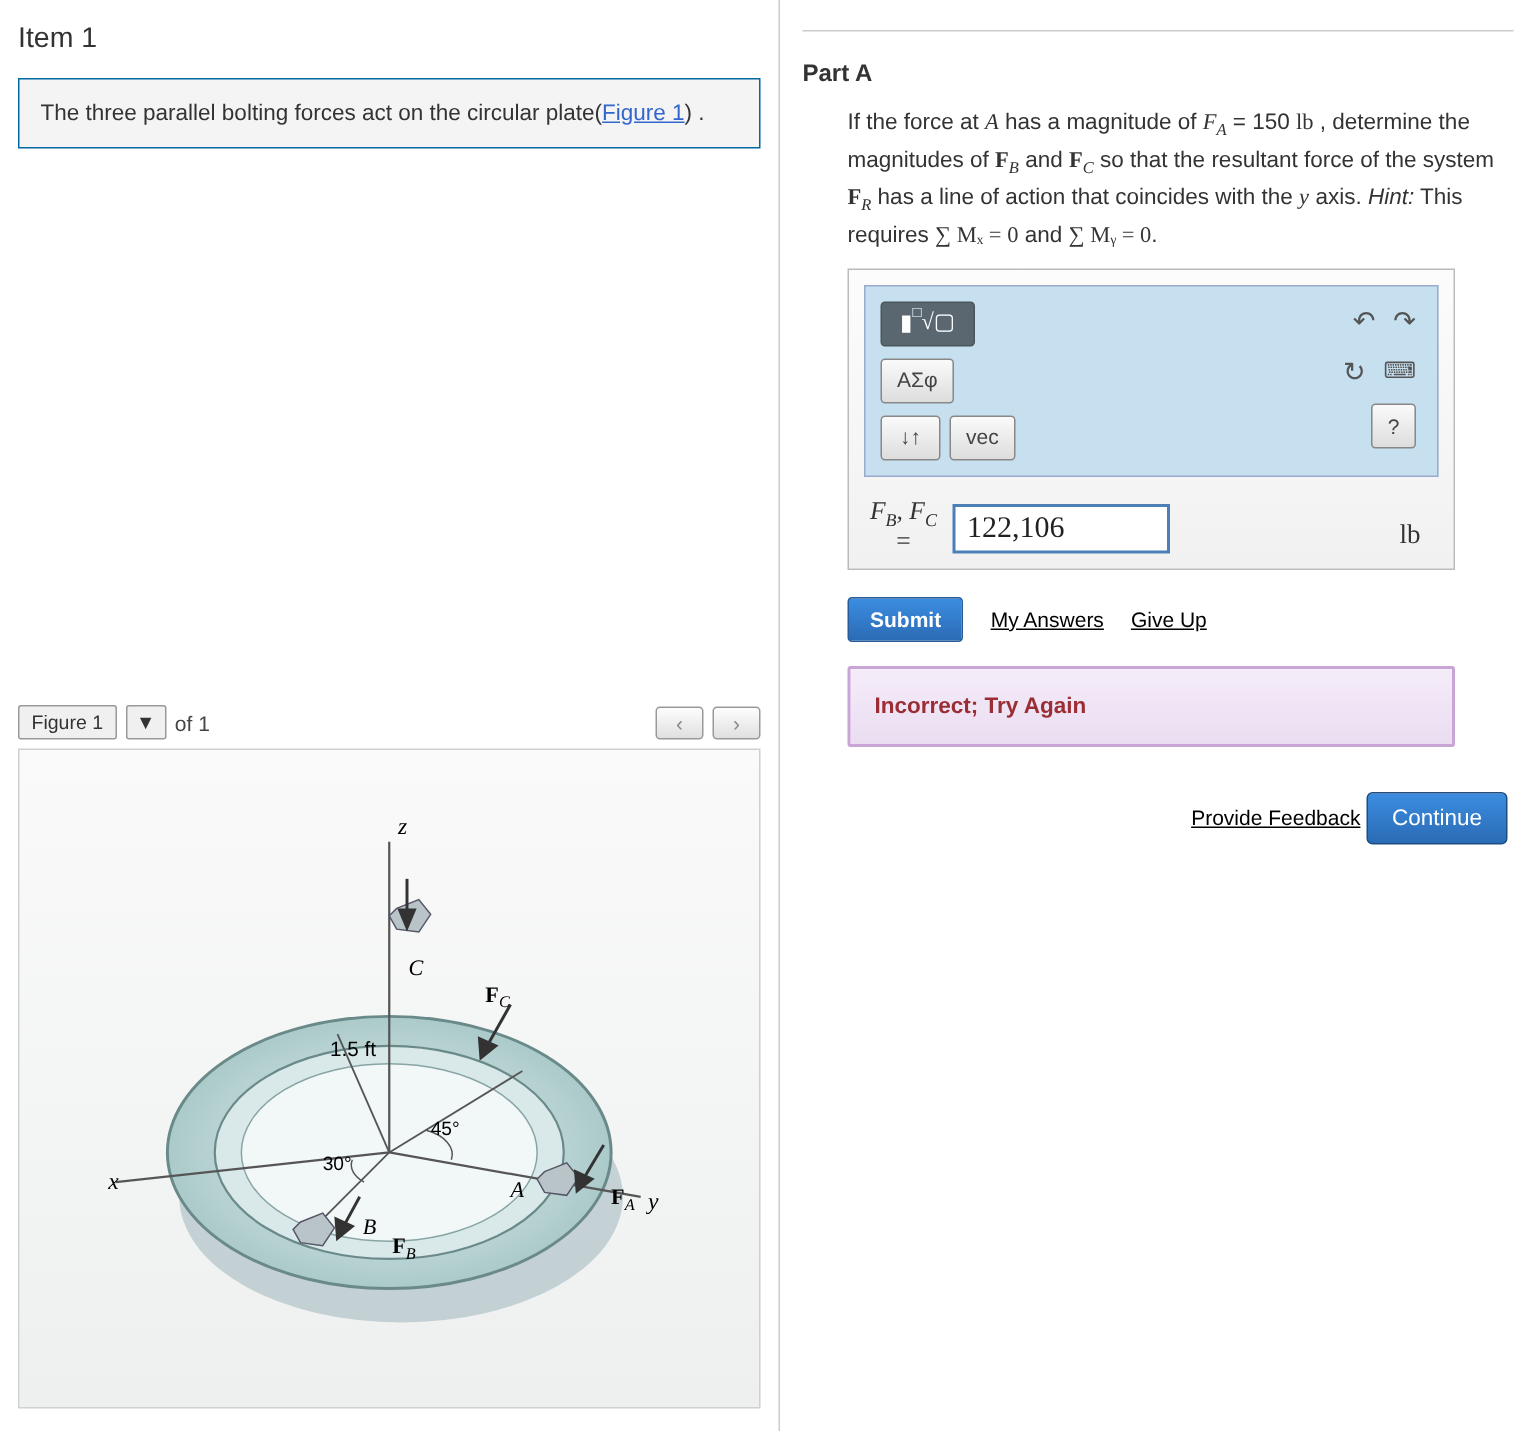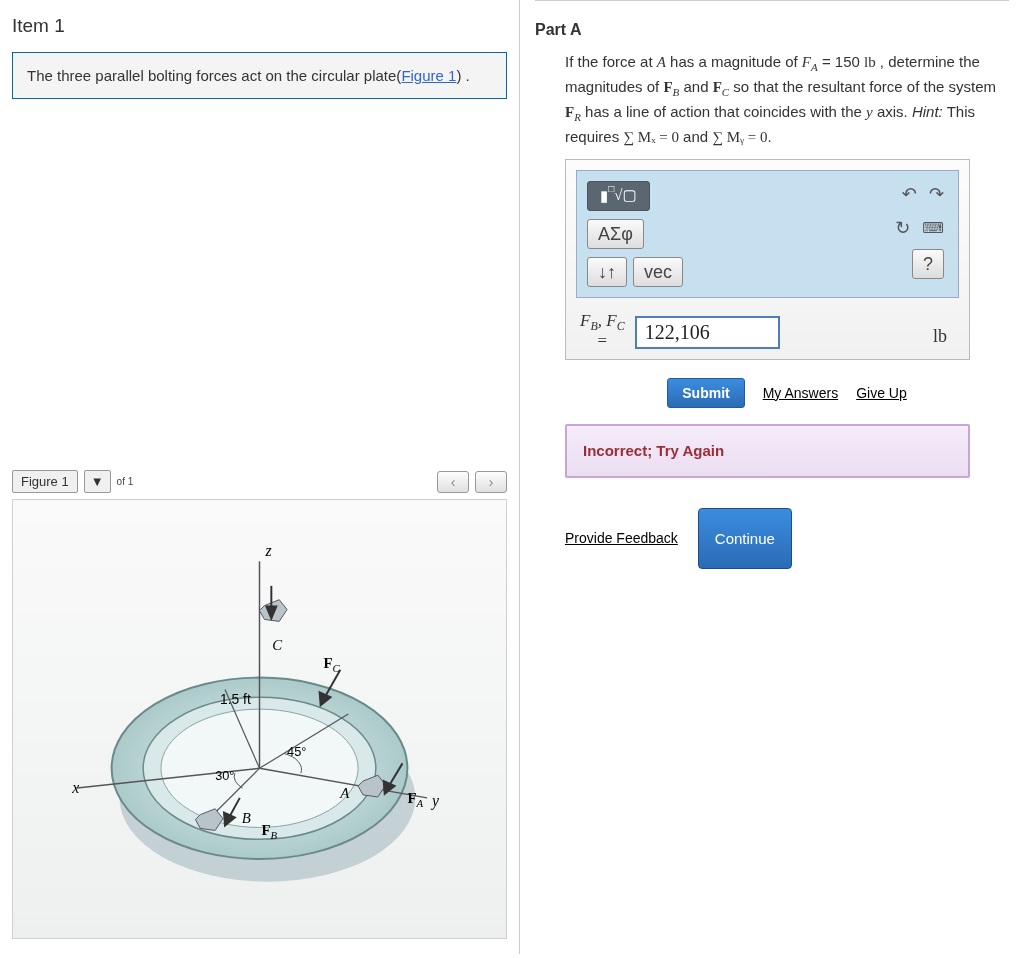--- a/index.html
+++ b/index.html
@@ -81,20 +81,21 @@
     position: relative;
     overflow: hidden;
   }
 
   
   .part-title {
     font-weight: bold;
     font-size: 16px;
     border-top: 1px solid #ccc;
     padding-top: 20px;
+    margin-top: 20px;
     margin-bottom: 12px;
   }
   .part-body {
     padding-left: 30px;
     font-size: 15px;
     line-height: 1.45;
   }
   .instr-bold { font-weight: bold; margin: 14px 0; }
 
   .answer-area {
@@ -113,21 +114,21 @@
     gap: 8px;
     align-items: start;
   }
   .tool-col { display: flex; flex-direction: column; gap: 8px; }
   .tool-row-right { display: flex; gap: 12px; justify-content: flex-end; align-items: center; padding-right:4px;}
   .tool-btn {
     border: 1px solid #888;
     background: linear-gradient(#fafafa,#ddd);
     padding: 5px 10px;
     border-radius: 3px;
-    font-size: 18px;
+    font-size: 14px;
     color: #444;
     display: inline-flex;
     align-items: center;
     justify-content: center;
     min-width: 40px;
     height: 30px;
     cursor: pointer;
   }
   .tool-btn.dark {
     background: #5b6770;
@@ -156,21 +157,21 @@
   .answer-input {
     border: 2px solid #4b7fb5;
     font-family: 'Times New Roman', serif;
     font-size: 20px;
     padding: 3px 8px;
     width: 145px;
     color: #222;
   }
   .unit { font-family: 'Times New Roman', serif; font-size: 18px; margin-left: auto; padding-right:8px;}
 
-  .action-row { display: flex; align-items: center; gap: 18px; margin-top: 18px; justify-content: center; }
+  .action-row { display: flex; align-items: center; gap: 18px; margin-top: 18px; }
   .btn-submit {
     background: linear-gradient(#3b8de0,#2b6bb5);
     color: #fff;
     border: 1px solid #265a99;
     padding: 6px 14px;
     font-size: 14px;
     font-weight: bold;
     border-radius: 3px;
     cursor: pointer;
     font-family: Arial, sans-serif;
@@ -183,30 +184,31 @@
     padding: 14px 16px;
     margin-top: 16px;
     color: #9b2d35;
     font-weight: bold;
     font-size: 15px;
     width: 405px;
     border-radius: 2px;
   }
   .footer-row {
     display: flex;
+    justify-content: flex-end;
     align-items: center;
-    gap: 20px;
+    gap: 4px;
     margin-top: 30px;
     padding-right: 4px;
   }
   .btn-continue {
     background: linear-gradient(#3b8de0,#2b6bb5);
     color: #fff;
     border: 1px solid #1e4d82;
-    padding: 21px 16px;
+    padding: 8px 16px;
     font-size: 15px;
     border-radius: 4px;
     cursor: pointer;
     font-family: Arial, sans-serif;
   }
 
   .math { font-family: 'Times New Roman', serif; }
   .mi { font-style: italic; }
   .msub { font-size: 11px; vertical-align: sub; font-style: italic;}
 </style>
@@ -221,21 +223,21 @@
     <div class="problem-box">
       <span>The three parallel bolting forces act on the circular plate(</span><a href="#">Figure 1</a><span>) .</span>
     </div>
 
     <div class="figure-panel">
       <div class="figure-header">
         <span class="btn-sm">
           <span>Figure 1</span>
         </span>
         <span class="btn-sm" style="padding:3px 6px;">▼</span>
-        <span style="font-size:10px;color:#444;">of 1</span>
+        <span style="font-size:14px;color:#444;">of 1</span>
         <span style="flex:1"></span>
         <span class="nav-btn">‹</span>
         <span class="nav-btn">›</span>
       </div>
       <div class="figure-body">
         <svg viewBox="0 0 500 440" width="100%" height="100%">
           <defs>
             <radialGradient id="rg" cx="50%" cy="50%" r="60%">
               <stop offset="0%" stop-color="#e8f1f1"></stop>
               <stop offset="100%" stop-color="#9fc2c2"></stop>

